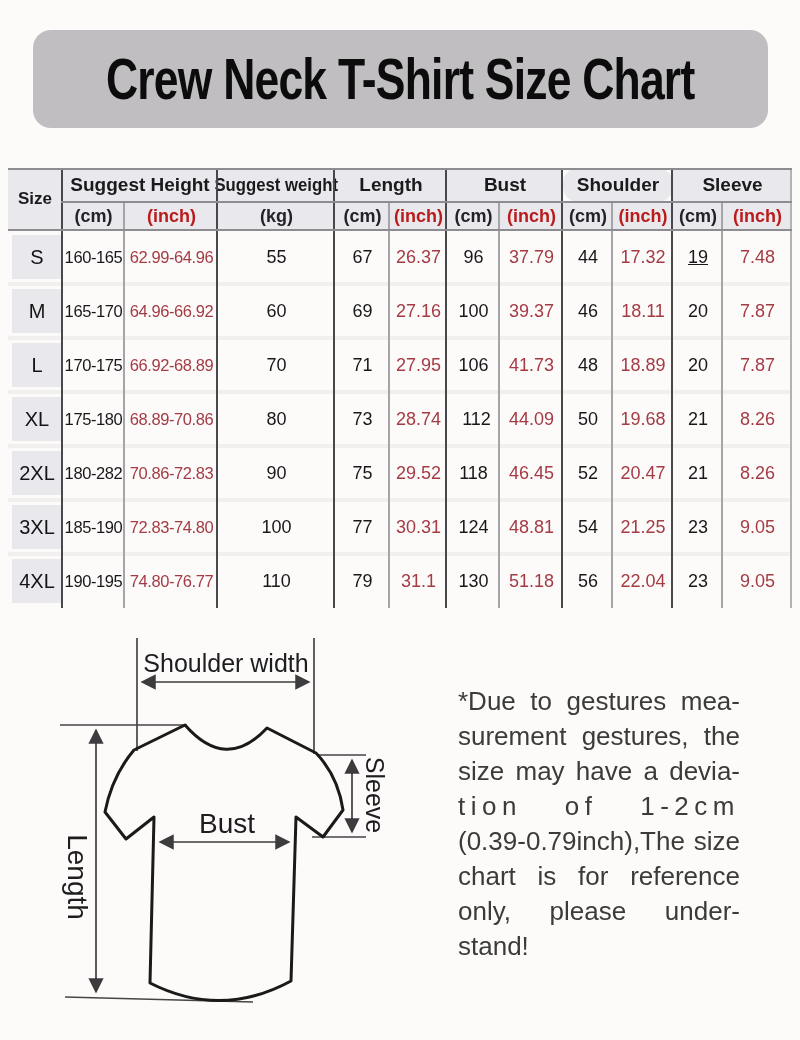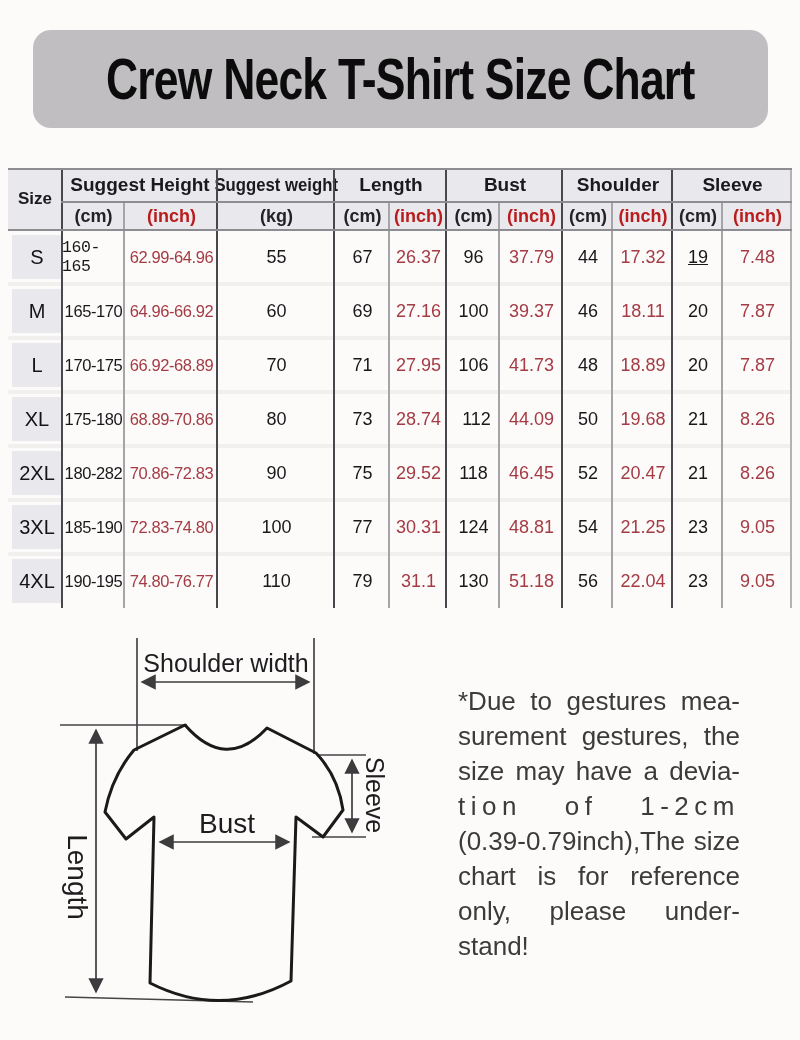--- a/index.html
+++ b/index.html
@@ -93,34 +93,34 @@
       <div class="cell hgroup" style="grid-area: 1 / 5 / auto / span 2;">
         <span class="glabel glabel3">Length</span>
       </div>
       <div class="cell hunit" style="grid-area: 2 / 5;">(cm)</div>
       <div class="cell hunit red" style="grid-area: 2 / 6;">(inch)</div>
       <div class="cell hgroup" style="grid-area: 1 / 7 / auto / span 2;">
         <span class="glabel glabel4">Bust</span>
       </div>
       <div class="cell hunit" style="grid-area: 2 / 7;">(cm)</div>
       <div class="cell hunit red" style="grid-area: 2 / 8;">(inch)</div>
-      <div class="cell hgroup" style="grid-area: 1 / 9 / auto / span 2;">
+      <div class="cell hgroup" style="grid-area: 1 / 9 / auto / span 2; border-radius: 15px;">
         <span class="glabel glabel5">Shoulder</span>
       </div>
       <div class="cell hunit" style="grid-area: 2 / 9;">(cm)</div>
       <div class="cell hunit red" style="grid-area: 2 / 10;">(inch)</div>
       <div class="cell hgroup" style="grid-area: 1 / 11 / auto / span 2;">
         <span class="glabel glabel6">Sleeve</span>
       </div>
       <div class="cell hunit" style="grid-area: 2 / 11;">(cm)</div>
       <div class="cell hunit red" style="grid-area: 2 / 12;">(inch)</div>
       <div class="cell dcell" style="grid-area: 3 / 1;">
         <div class="size-chip">S</div>
       </div>
-      <div class="cell dcell tight" style="grid-area: 3 / 2; font-family: Liberation Mono, monospace;">160-165</div>
+      <div class="cell dcell tight" style="grid-area: 3 / 2;">160-165</div>
       <div class="cell dcell red tight" style="grid-area: 3 / 3;">62.99-64.96</div>
       <div class="cell dcell" style="grid-area: 3 / 4;">55</div>
       <div class="cell dcell" style="grid-area: 3 / 5;">67</div>
       <div class="cell dcell red" style="grid-area: 3 / 6;">26.37</div>
       <div class="cell dcell" style="grid-area: 3 / 7;">96</div>
       <div class="cell dcell red" style="grid-area: 3 / 8;">37.79</div>
       <div class="cell dcell" style="grid-area: 3 / 9;">44</div>
       <div class="cell dcell red" style="grid-area: 3 / 10;">17.32</div>
       <div class="cell dcell" style="grid-area: 3 / 11; text-decoration: underline;">19</div>
       <div class="cell dcell red" style="grid-area: 3 / 12;">7.48</div>

